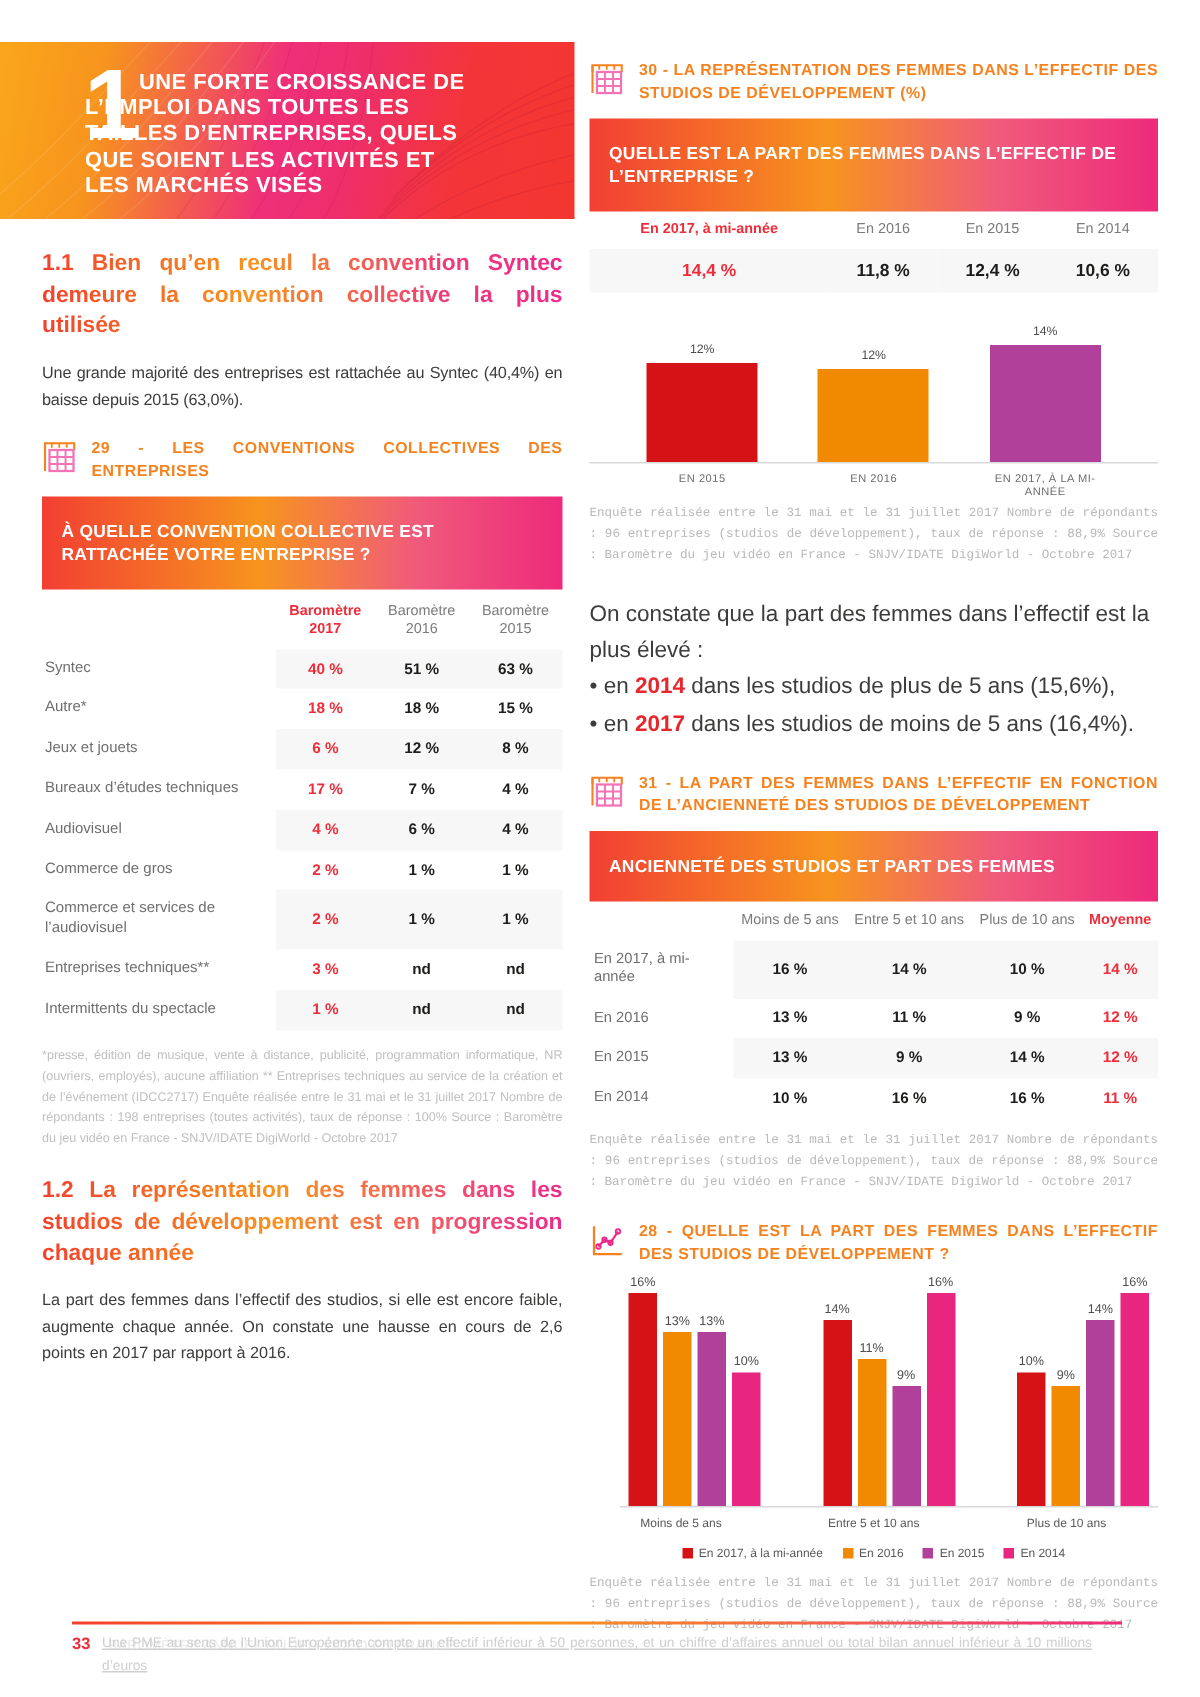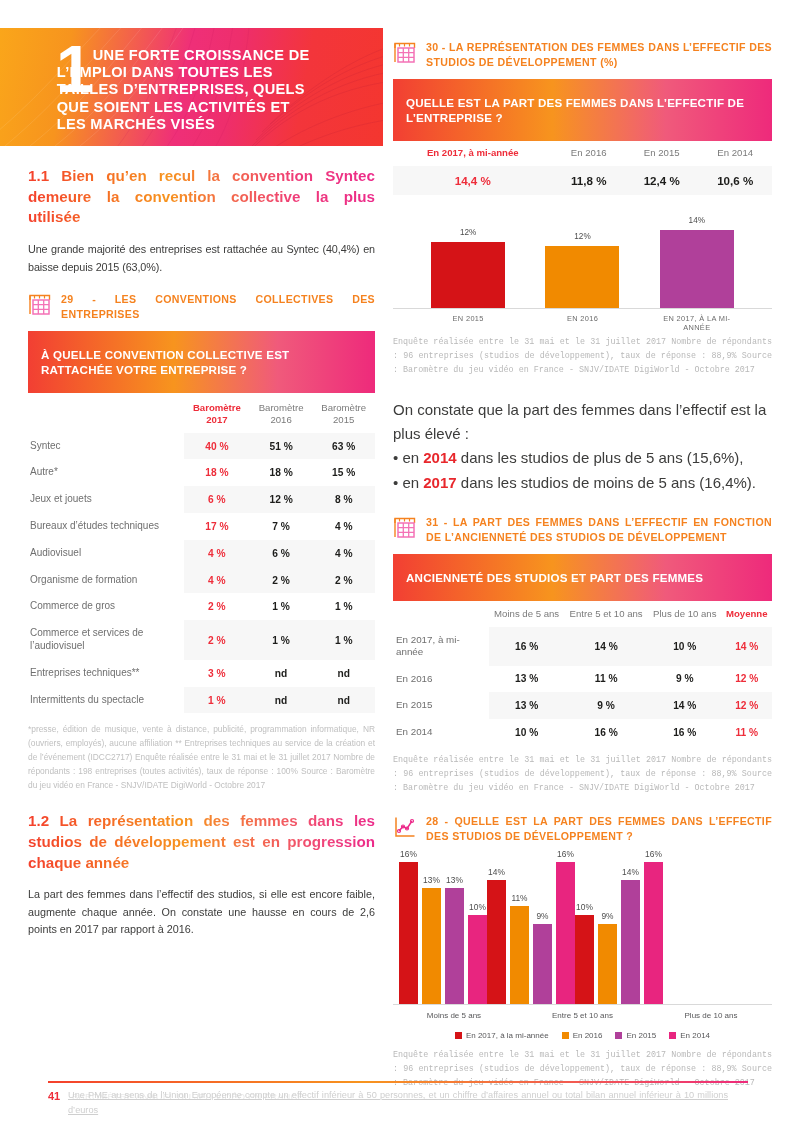--- a/index.html
+++ b/index.html
@@ -120,21 +120,21 @@
   .c27-bar { width: 74px; position: relative; }
   .c27-bar i { display: block; width: 100%; }
   .c27-lbl { position: absolute; top: -14px; left: 0; width: 100%; text-align: center;
              font-size: 8.2px; color: #4d4d4d; }
   .c27-axis { display: flex; justify-content: space-around; padding: 5px 18px 0; }
   .c27-axis span { width: 74px; text-align: center; font-size: 7.4px; color: #6b6b6b;
                    letter-spacing: .35px; }
 
   .chart-28 { position: relative; margin-top: 8px; }
   .c28-plot { position: relative; height: 152px; border-bottom: 1px solid #d9d9d9;
-              display: flex; align-items: flex-end; justify-content: flex-start; padding: 0 6px; }
+              display: flex; align-items: flex-end; justify-content: space-between; padding: 0 6px; margin-left: 20px; }
   .c28-group { display: flex; align-items: flex-end; gap: 4px; height: 100%; }
   .c28-bar { width: 19px; position: relative; align-self: flex-end; }
   .c28-bar i { display: block; width: 100%; }
   .c28-vlbl { position: absolute; top: -13px; left: -5px; width: 29px; text-align: center;
               font-size: 8.4px; color: #4d4d4d; }
   .c28-axis { display: flex; justify-content: space-between; padding: 6px 6px 0; }
   .c28-axis span { font-size: 8px; color: #58585a; width: 110px; text-align: center; }
   .c28-legend { display: flex; justify-content: center; gap: 13px; margin-top: 11px; }
   .c28-legend div { display: flex; align-items: center; gap: 4px; font-size: 8px; color: #58585a; }
   .c28-legend b { width: 7px; height: 7px; display: inline-block; }
@@ -241,26 +241,20 @@
           <td class="val accent">17 %</td>
           <td class="val">7 %</td>
           <td class="val">4 %</td>
         </tr>
         <tr class="alt">
           <td class="rowlab">Audiovisuel</td>
           <td class="val accent">4 %</td>
           <td class="val">6 %</td>
           <td class="val">4 %</td>
         </tr>
-        <tr class="alt">
-          <td class="rowlab">Organisme de formation</td>
-          <td class="val accent">4 %</td>
-          <td class="val">2 %</td>
-          <td class="val">2 %</td>
-        </tr>
         <tr>
           <td class="rowlab">Commerce de gros</td>
           <td class="val accent">2 %</td>
           <td class="val">1 %</td>
           <td class="val">1 %</td>
         </tr>
         <tr class="alt">
           <td class="rowlab">Commerce et services de l’audiovisuel</td>
           <td class="val accent">2 %</td>
           <td class="val">1 %</td>
@@ -506,18 +500,18 @@
           <span>En 2014</span>
         </div>
       </div>
     </div>
 
     <p class="src-note">Enquête réalisée entre le 31 mai et le 31 juillet 2017 Nombre de répondants : 96 entreprises (studios de développement), taux de réponse : 88,9% Source : Baromètre du jeu vidéo en France - SNJV/IDATE DigiWorld - Octobre 2017</p>
   </div>
 
   <div class="footer-rule"></div>
   <div class="footer-row">
-    <span class="footer-page">41</span>
+    <span class="footer-page">33</span>
     <span class="footer-brand">BAROMÈTRE ANNUEL DU JEU VIDÉO EN FRANCE</span>
     <span class="footer-note">Une PME au sens de l’Union Européenne compte un effectif inférieur à 50 personnes, et un chiffre d’affaires annuel ou total bilan annuel inférieur à 10 millions d’euros</span>
   </div>
 
 </div>
 
 </body></html>

